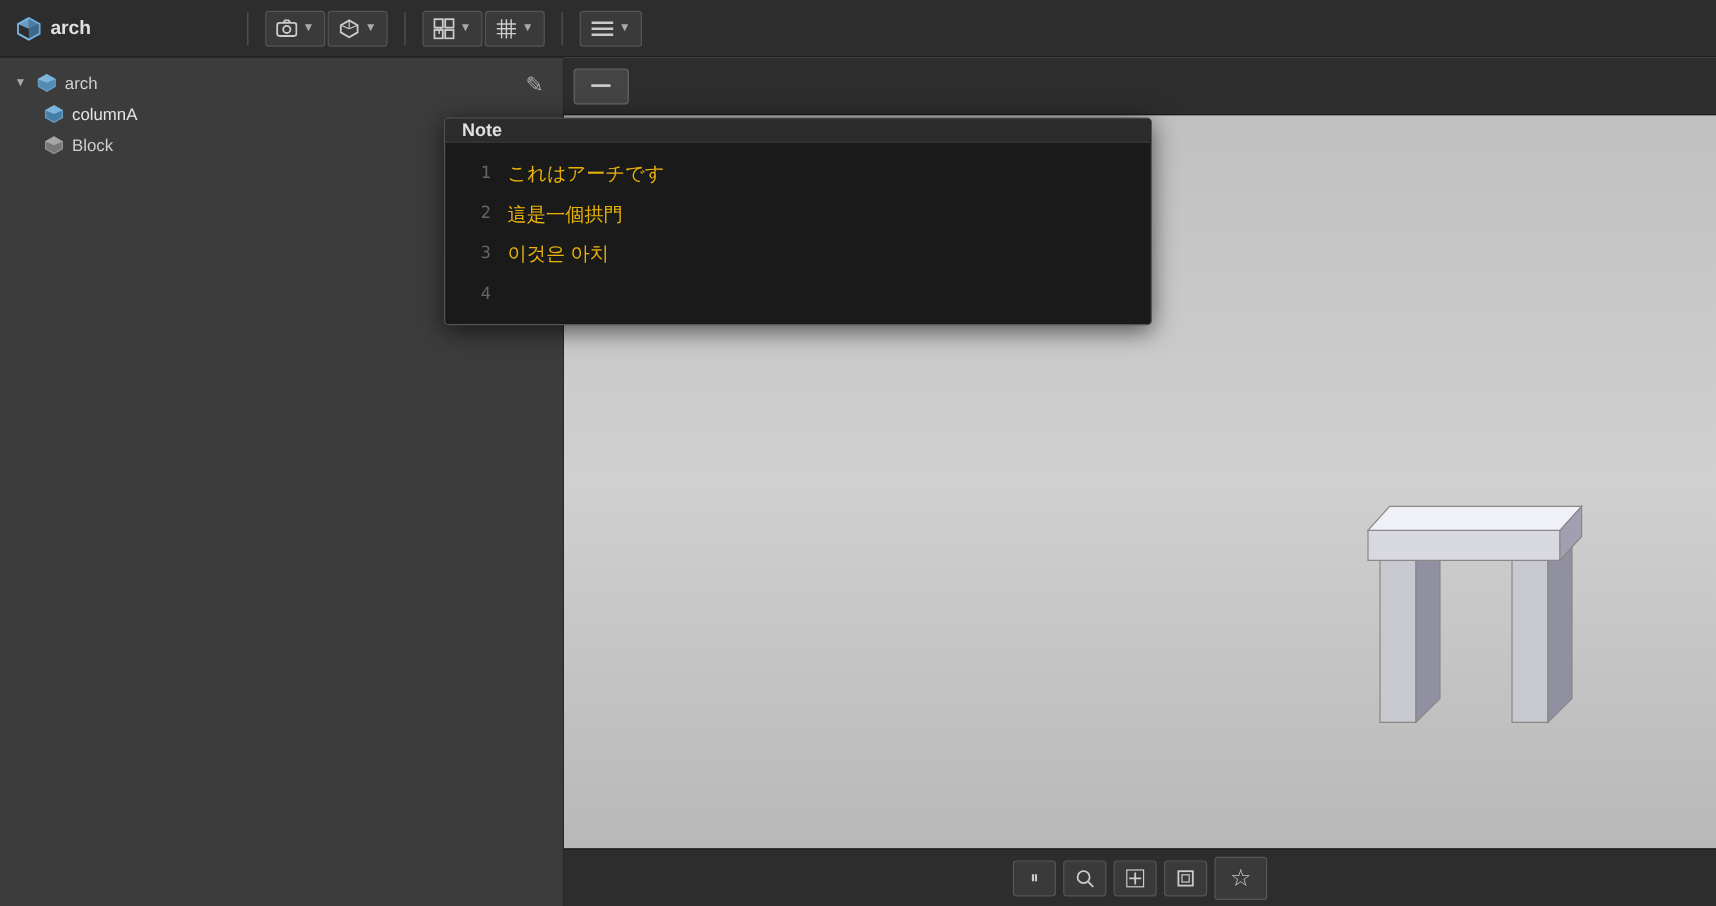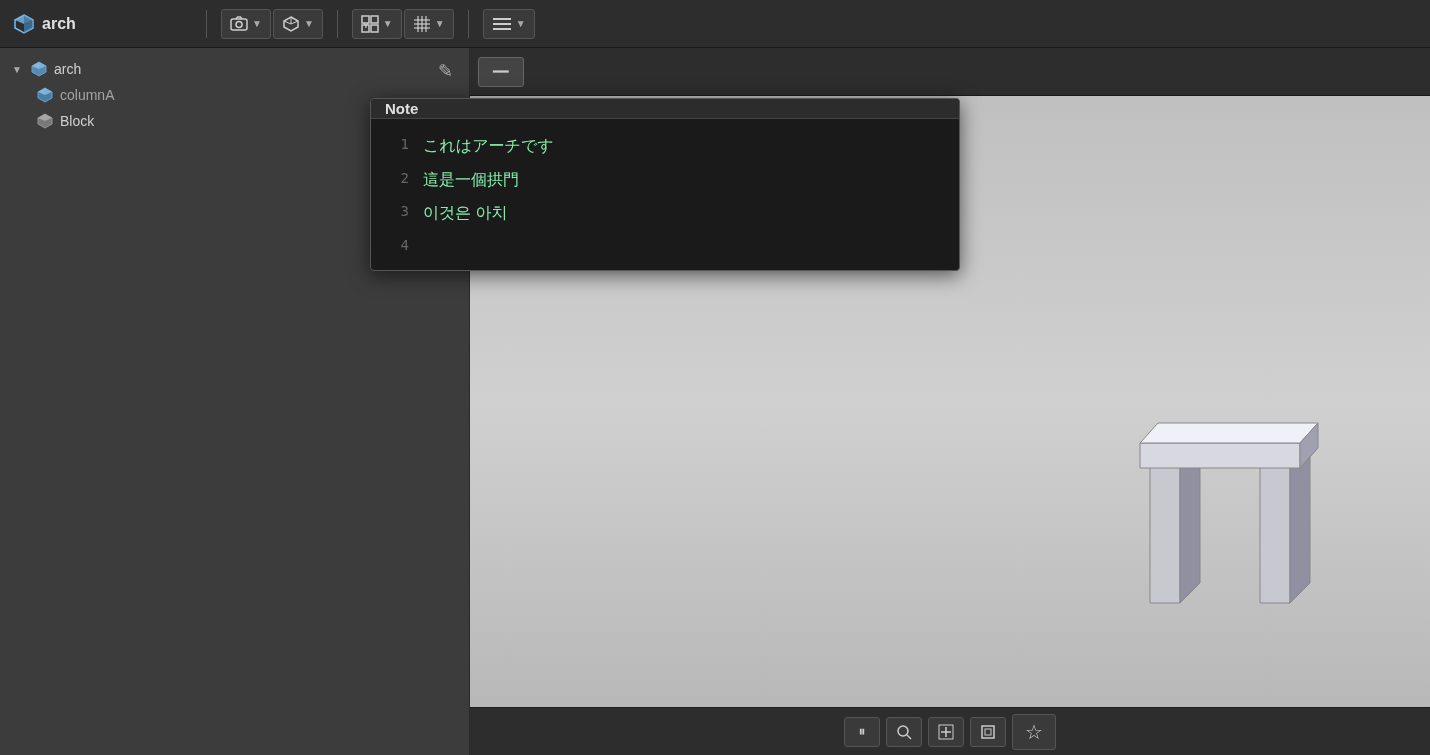--- a/index.html
+++ b/index.html
@@ -91,21 +91,21 @@
     .hierarchy-item.parent {
       font-weight: 500;
     }
     .hierarchy-item .toggle-arrow {
       font-size: 10px;
       color: #aaa;
       width: 12px;
     }
     .hierarchy-item.child {
       padding-left: 36px;
-      color: #a3a3a3;
+      color: #e5e5e5;
     }
     .hierarchy-item.child2 {
       padding-left: 36px;
       color: #d0d0d0;
       text-align: center;
     }
 
     
     .edit-button {
       position: absolute;
@@ -155,21 +155,21 @@
       color: #666;
       font-size: 14px;
       width: 24px;
       min-width: 24px;
       text-align: right;
       margin-right: 14px;
       user-select: none;
       font-family: monospace;
     }
     .note-line-text {
-      color: #86efac;
+      color: #eab308;
       font-size: 16px;
     }
     .note-line.empty .note-line-text {
       color: transparent;
     }
 
     
     .viewport {
       flex: 1;
       background: linear-gradient(to bottom, #c8c8c8 0%, #d8d8d8 40%, #b0b0b0 100%);

